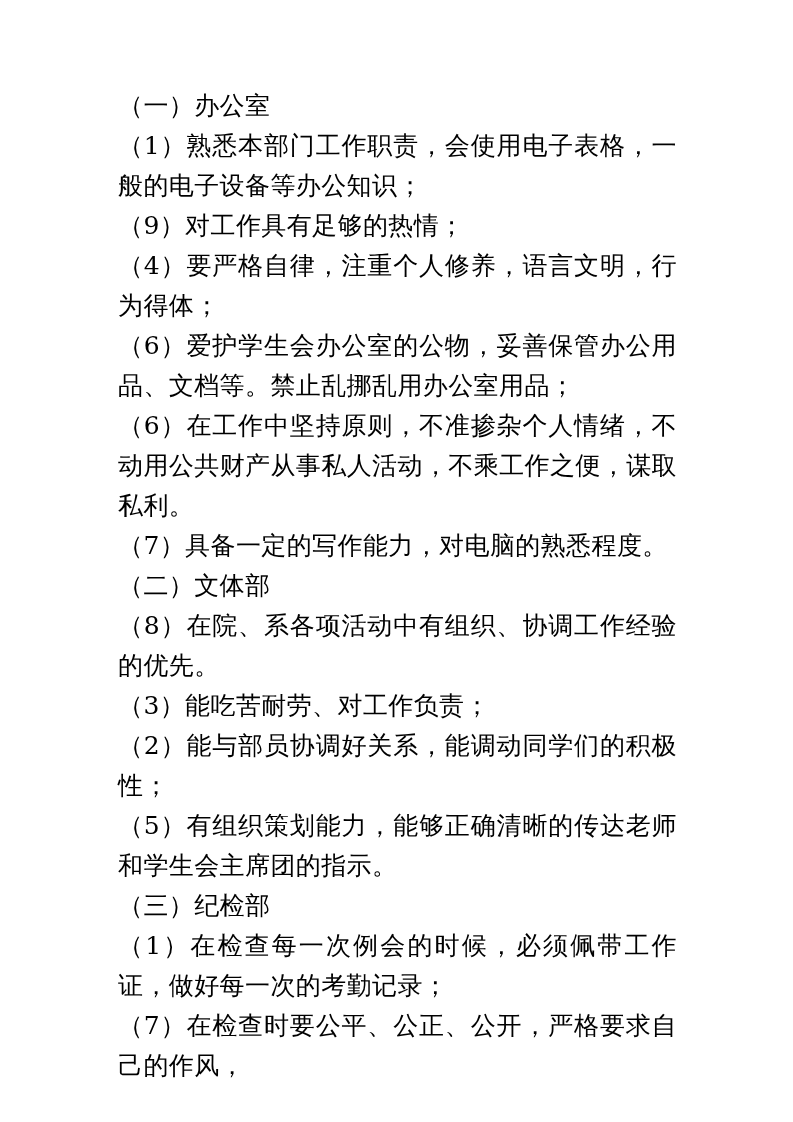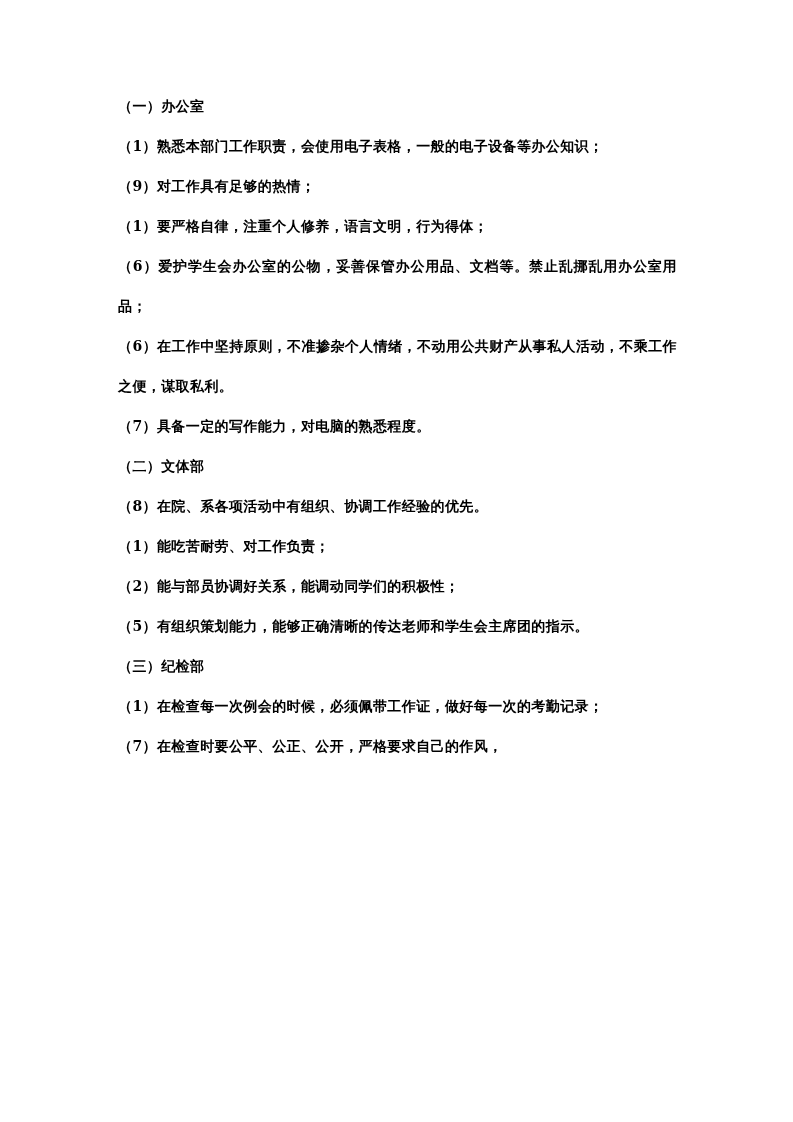--- a/index.html
+++ b/index.html
@@ -16,45 +16,44 @@
   }
   .page {
     position: relative;
     width: 793px;
     height: 1122px;
     background: #ffffff;
     box-sizing: border-box;
     padding: 86px 116px 0 118px;
   }
   .doc-body {
-    font-size: 14px;
+    font-size: 25px;
     line-height: 40px;
-    font-weight: bold;
   }
   .para {
     margin: 0;
     text-align: justify;
     text-justify: inter-ideograph;
     letter-spacing: 0.4px;
   }
 </style>
 </head>
 <body>
 
 <div class="page">
   <div class="doc-body">
     <p class="para">（一）办公室</p>
     <p class="para">（1）熟悉本部门工作职责，会使用电子表格，一般的电子设备等办公知识；</p>
     <p class="para">（9）对工作具有足够的热情；</p>
-    <p class="para">（1）要严格自律，注重个人修养，语言文明，行为得体；</p>
+    <p class="para">（4）要严格自律，注重个人修养，语言文明，行为得体；</p>
     <p class="para">（6）爱护学生会办公室的公物，妥善保管办公用品、文档等。禁止乱挪乱用办公室用品；</p>
     <p class="para">（6）在工作中坚持原则，不准掺杂个人情绪，不动用公共财产从事私人活动，不乘工作之便，谋取私利。</p>
     <p class="para">（7）具备一定的写作能力，对电脑的熟悉程度。</p>
     <p class="para">（二）文体部</p>
     <p class="para">（8）在院、系各项活动中有组织、协调工作经验的优先。</p>
-    <p class="para">（1）能吃苦耐劳、对工作负责；</p>
+    <p class="para">（3）能吃苦耐劳、对工作负责；</p>
     <p class="para">（2）能与部员协调好关系，能调动同学们的积极性；</p>
     <p class="para">（5）有组织策划能力，能够正确清晰的传达老师和学生会主席团的指示。</p>
     <p class="para">（三）纪检部</p>
     <p class="para">（1）在检查每一次例会的时候，必须佩带工作证，做好每一次的考勤记录；</p>
     <p class="para">（7）在检查时要公平、公正、公开，严格要求自己的作风，</p>
   </div>
 </div>
 
 </body></html>

